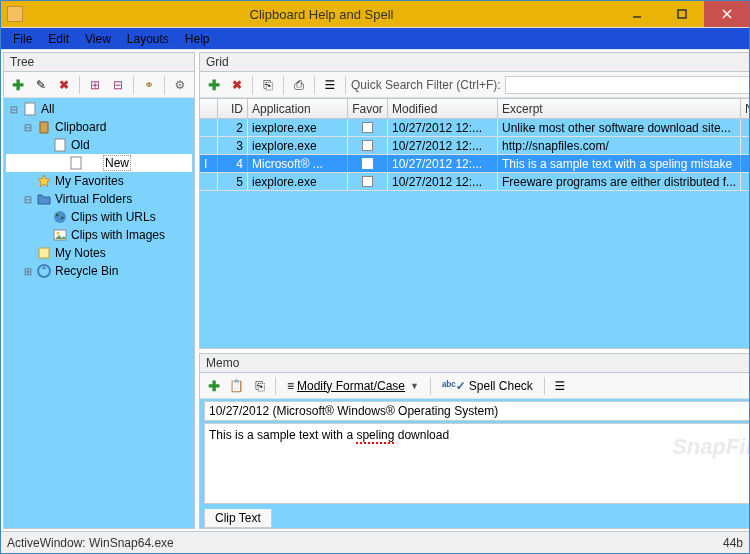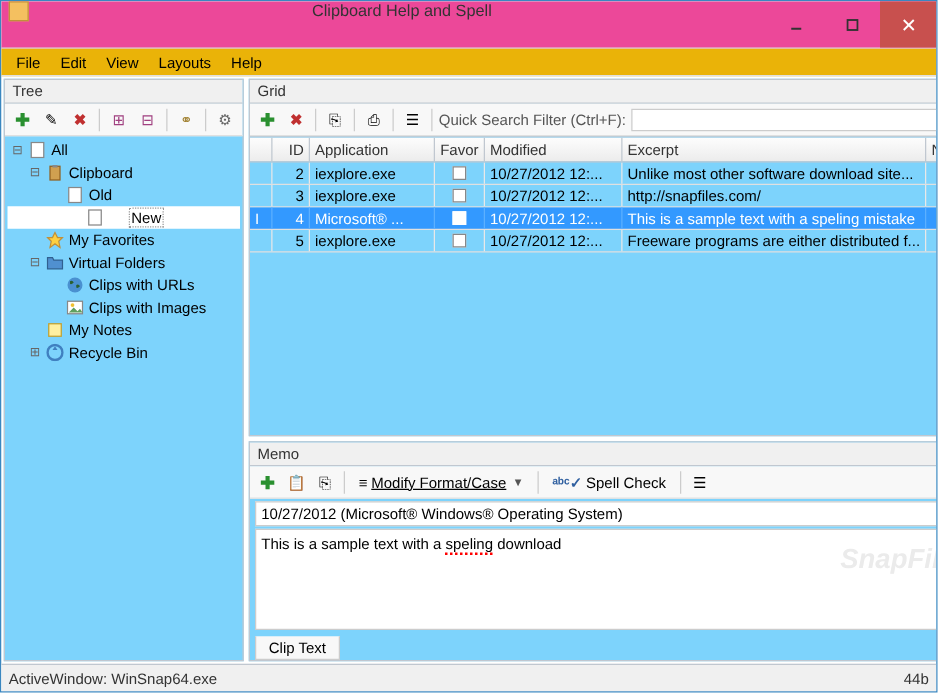--- a/index.html
+++ b/index.html
@@ -1,24 +1,24 @@
 <!DOCTYPE html>
 <html><head>
 <meta charset="utf-8">
 <style>
 * { box-sizing: border-box; margin: 0; padding: 0; font-family: 'Segoe UI', Tahoma, sans-serif; font-size: 12px; }
 body { background: #fff; width: 750px; height: 554px; overflow: hidden; border: 1px solid #3a87c0; display: flex; flex-direction: column; }
-.titlebar { height: 38px; background: #ec4899; display: flex; align-items: flex-start; border-bottom: 1px solid #ddd; }
+.titlebar { height: 27px; background: #eab308; display: flex; align-items: center; border-bottom: 1px solid #ddd; }
 .titlebar-icon { width: 16px; height: 16px; margin: 0 6px; background: #f4c060; border: 1px solid #c0903a; }
 .titlebar-title { flex: 1; text-align: center; font-size: 13px; color: #333; }
 .window-controls { display: flex; height: 100%; }
 .winbtn { width: 45px; display: flex; align-items: center; justify-content: center; cursor: pointer; }
 .winbtn.close { background: #c8504e; color: #fff; }
 .winbtn svg { width: 10px; height: 10px; }
-.menubar { height: 22px; background: #eab308; display: flex; align-items: center; padding: 0 4px; border-bottom: 1px solid #e0e0e0; }
+.menubar { height: 22px; background: #1d4ed8; display: flex; align-items: center; padding: 0 4px; border-bottom: 1px solid #e0e0e0; }
 .menuitem { padding: 2px 8px; cursor: pointer; }
 .main { flex: 1; display: flex; overflow: hidden; }
 .panel { border: 1px solid #c0c7d0; margin: 2px; display: flex; flex-direction: column; background: #7dd3fc; }
 .panel-header { background: #f0f0f0; padding: 2px 6px; border-bottom: 1px solid #c0c7d0; font-size: 12px; color: #333; }
 .tree-panel { width: 208px; }
 .tree-toolbar, .grid-toolbar, .memo-toolbar { height: 26px; display: flex; align-items: center; padding: 2px 4px; gap: 3px; border-bottom: 1px solid #e0e0e0; background: #f8f8f8; }
 .tb-btn { width: 20px; height: 20px; display: flex; align-items: center; justify-content: center; cursor: pointer; border-radius: 2px; }
 .tb-sep { width: 1px; height: 18px; background: #ccc; margin: 0 2px; }
 .tree { flex: 1; overflow: auto; padding: 2px; }
 .tree-node { display: flex; align-items: center; height: 18px; cursor: pointer; white-space: nowrap; }

